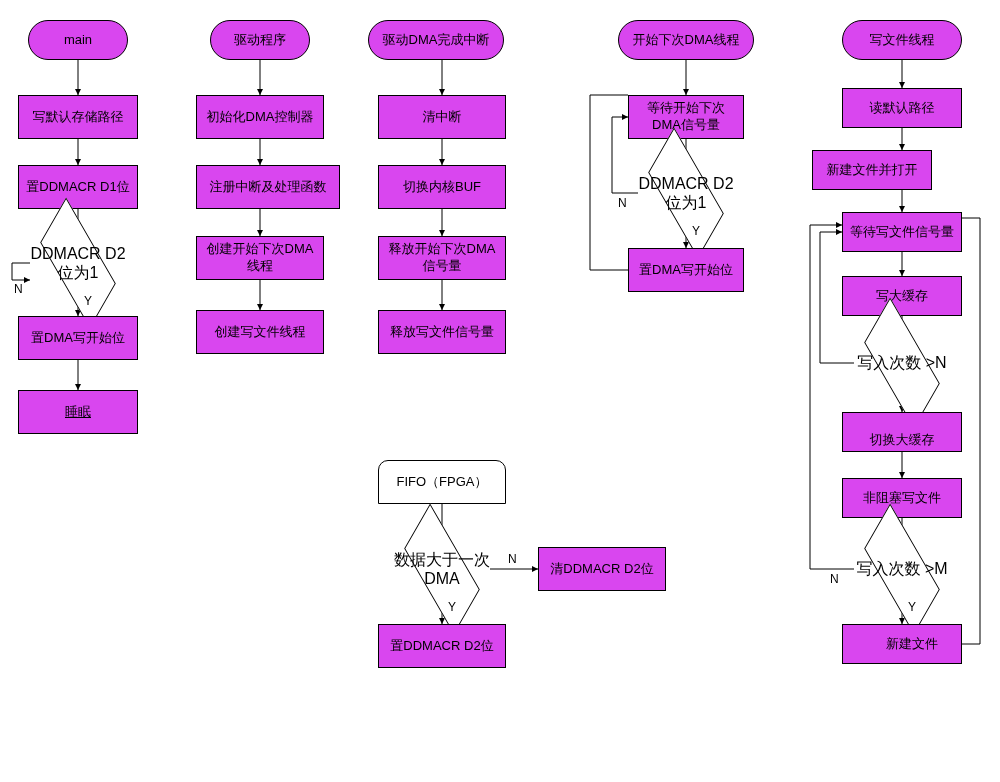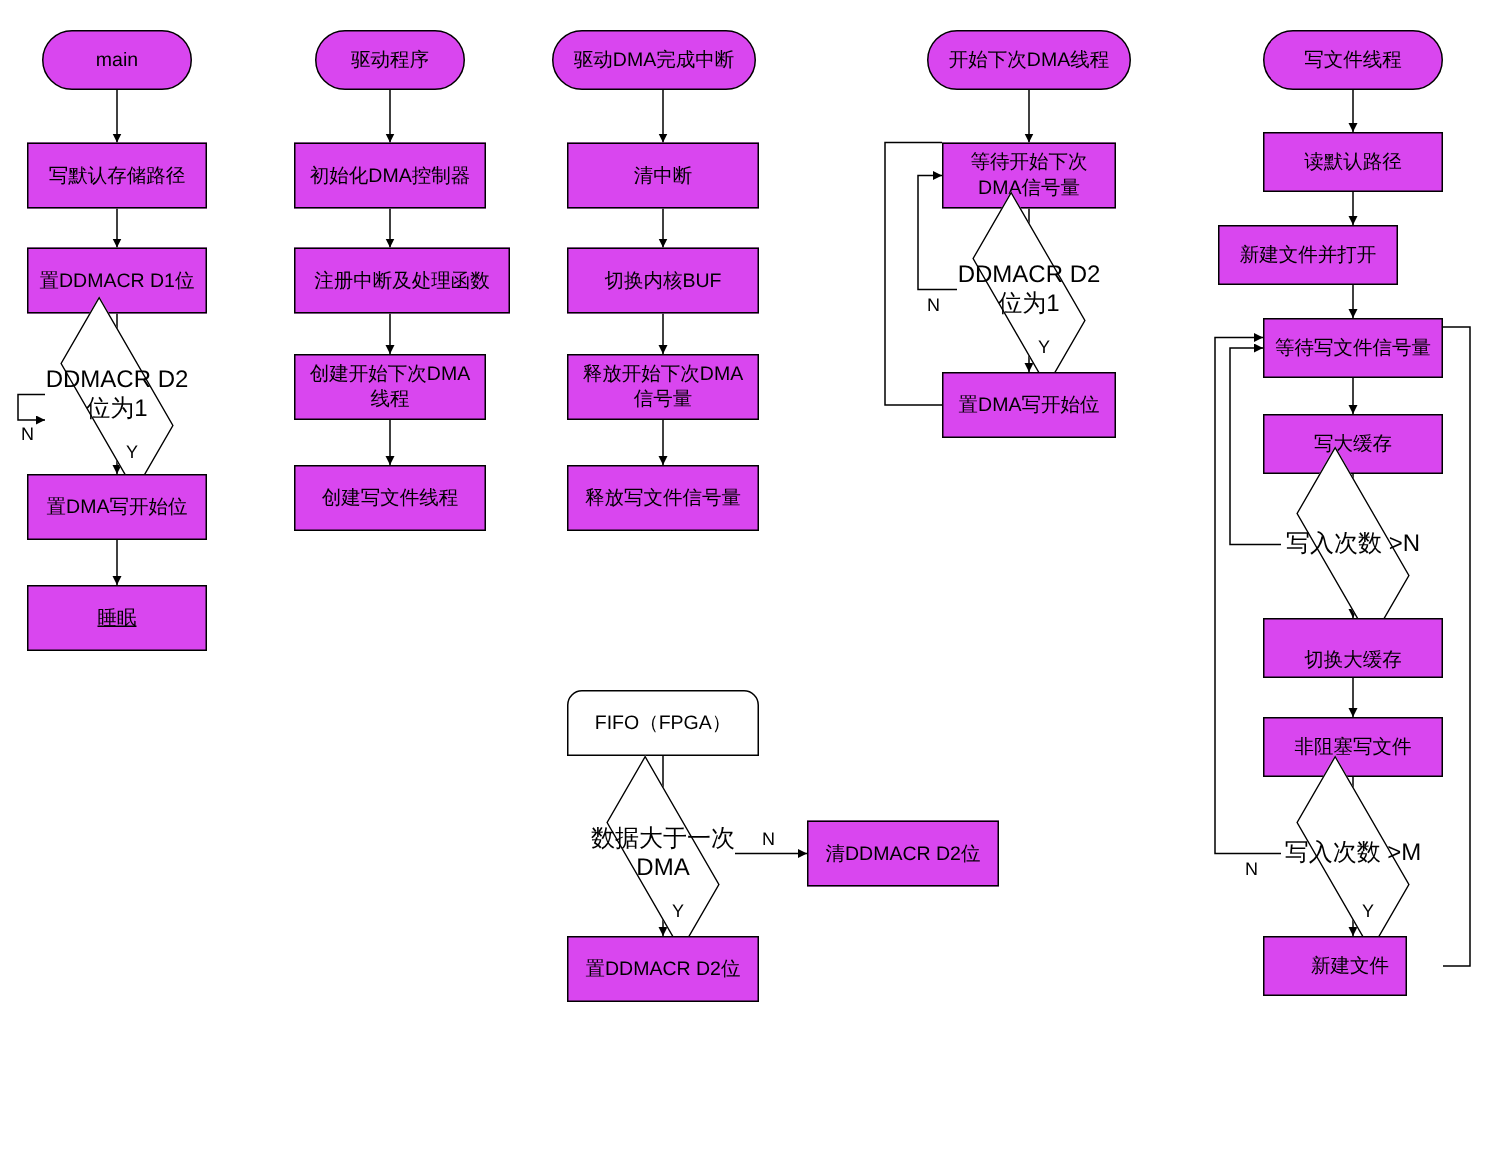--- a/index.html
+++ b/index.html
@@ -225,21 +225,21 @@
 </div>
 <div class="node process" style="left:842px; top:478px; width:120px; height:40px;">
   <span>非阻塞写文件</span>
 </div>
 <div class="decision" style="left:854px; top:544px; width:96px; height:50px;">
   <div class="diamond"></div>
   <span class="dtext">写入次数 &gt;M</span>
 </div>
 <span class="label" style="left:830px; top:572px;">N</span>
 <span class="label" style="left:908px; top:600px;">Y</span>
-<div class="node process" style="left:842px; top:624px; width:96px; height:40px;padding-left:24px;">
+<div class="node process" style="left:842px; top:624px; width:120px; height:40px;padding-left:24px;">
   <span>新建文件</span>
 </div>
 
 <div class="subroutine" style="left:378px; top:460px; width:128px;">
   <span>FIFO（FPGA）</span>
 </div>
 <div class="decision" style="left:394px; top:544px; width:96px; height:50px;">
   <div class="diamond"></div>
   <span class="dtext">数据大于一次DMA</span>
 </div>

